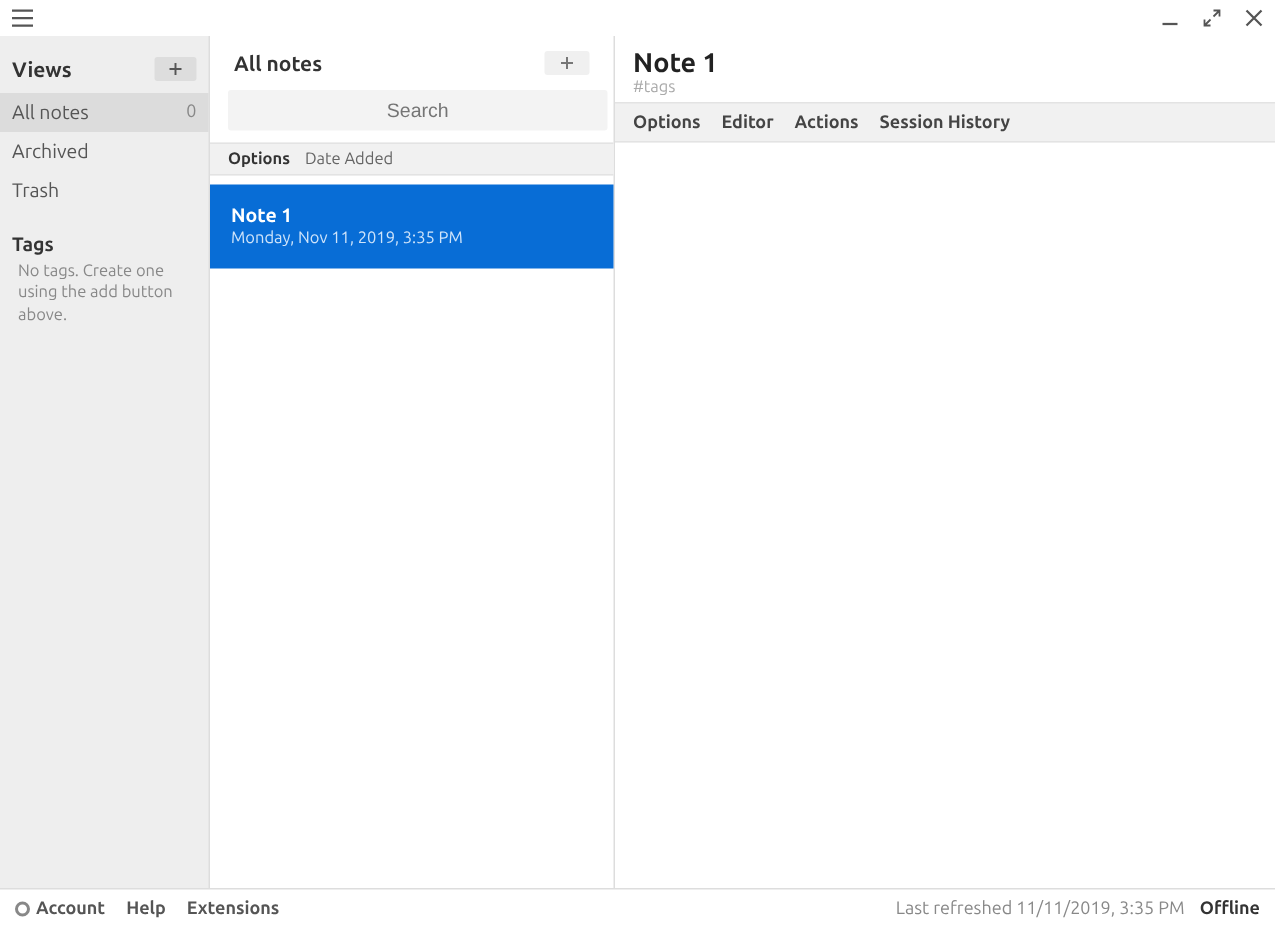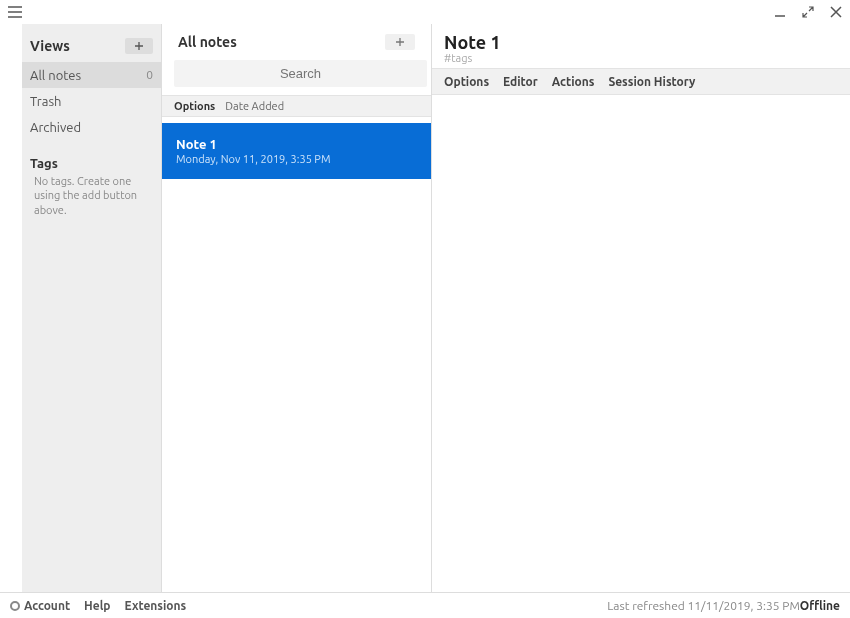--- a/index.html
+++ b/index.html
@@ -25,21 +25,20 @@
       border-bottom: none;
     }
     .titlebar-left, .titlebar-right { display: flex; align-items: center; gap: 12px; }
     .titlebar svg { display: block; }
     .titlebar .icon-btn { cursor: pointer; padding: 2px; }
     
     .main {
       flex: 1;
       display: flex;
       min-height: 0;
-      margin-left: 22px;
     }
     
     .sidebar {
       width: 140px;
       background: #eeeeee;
       border-right: 1px solid #ddd;
       display: flex;
       flex-direction: column;
       padding-top: 10px;
     }
@@ -195,21 +194,21 @@
       align-items: center;
       justify-content: space-between;
       padding: 0 10px;
       font-size: 12px;
       color: #555;
       background: #fff;
     }
     .footer-left { display: flex; align-items: center; gap: 14px; }
     .footer-left .acct { display: flex; align-items: center; gap: 4px; font-weight: 700; }
     .footer-left .link { font-weight: 700; cursor: pointer; }
-    .footer-right { display: flex; align-items: center; color: #888; }
+    .footer-right { display: flex; align-items: center; gap: 10px; color: #888; }
     .footer-right .offline { font-weight: 700; color: #333; }
     .circle-icon {
       width: 10px; height: 10px; border-radius: 50%;
       border: 2px solid #888;
     }
   </style>
 </head>
 <body>
 
 <div class="titlebar">
@@ -248,24 +247,24 @@
         <svg width="10" height="10" viewBox="0 0 10 10">
             <path d="M5 1v8M1 5h8" stroke="#555" stroke-width="1.3"></path>
           </svg>
       </span>
     </div>
     <div class="sidebar-item active">
       <span>All notes</span>
       <span class="sidebar-count">0</span>
     </div>
     <div class="sidebar-item">
+      <span>Archived</span>
+    </div>
+    <div class="sidebar-item">
       <span>Trash</span>
-    </div>
-    <div class="sidebar-item">
-      <span>Archived</span>
     </div>
     <div class="sidebar-tags-header">Tags</div>
     <div class="sidebar-tags-hint">No tags. Create one using the add button above.</div>
   </div>
 
   <div class="notes-col">
     <div class="notes-header">
       <span class="notes-header-title">All notes</span>
       <span class="notes-add-btn">
         <svg width="10" height="10" viewBox="0 0 10 10">

